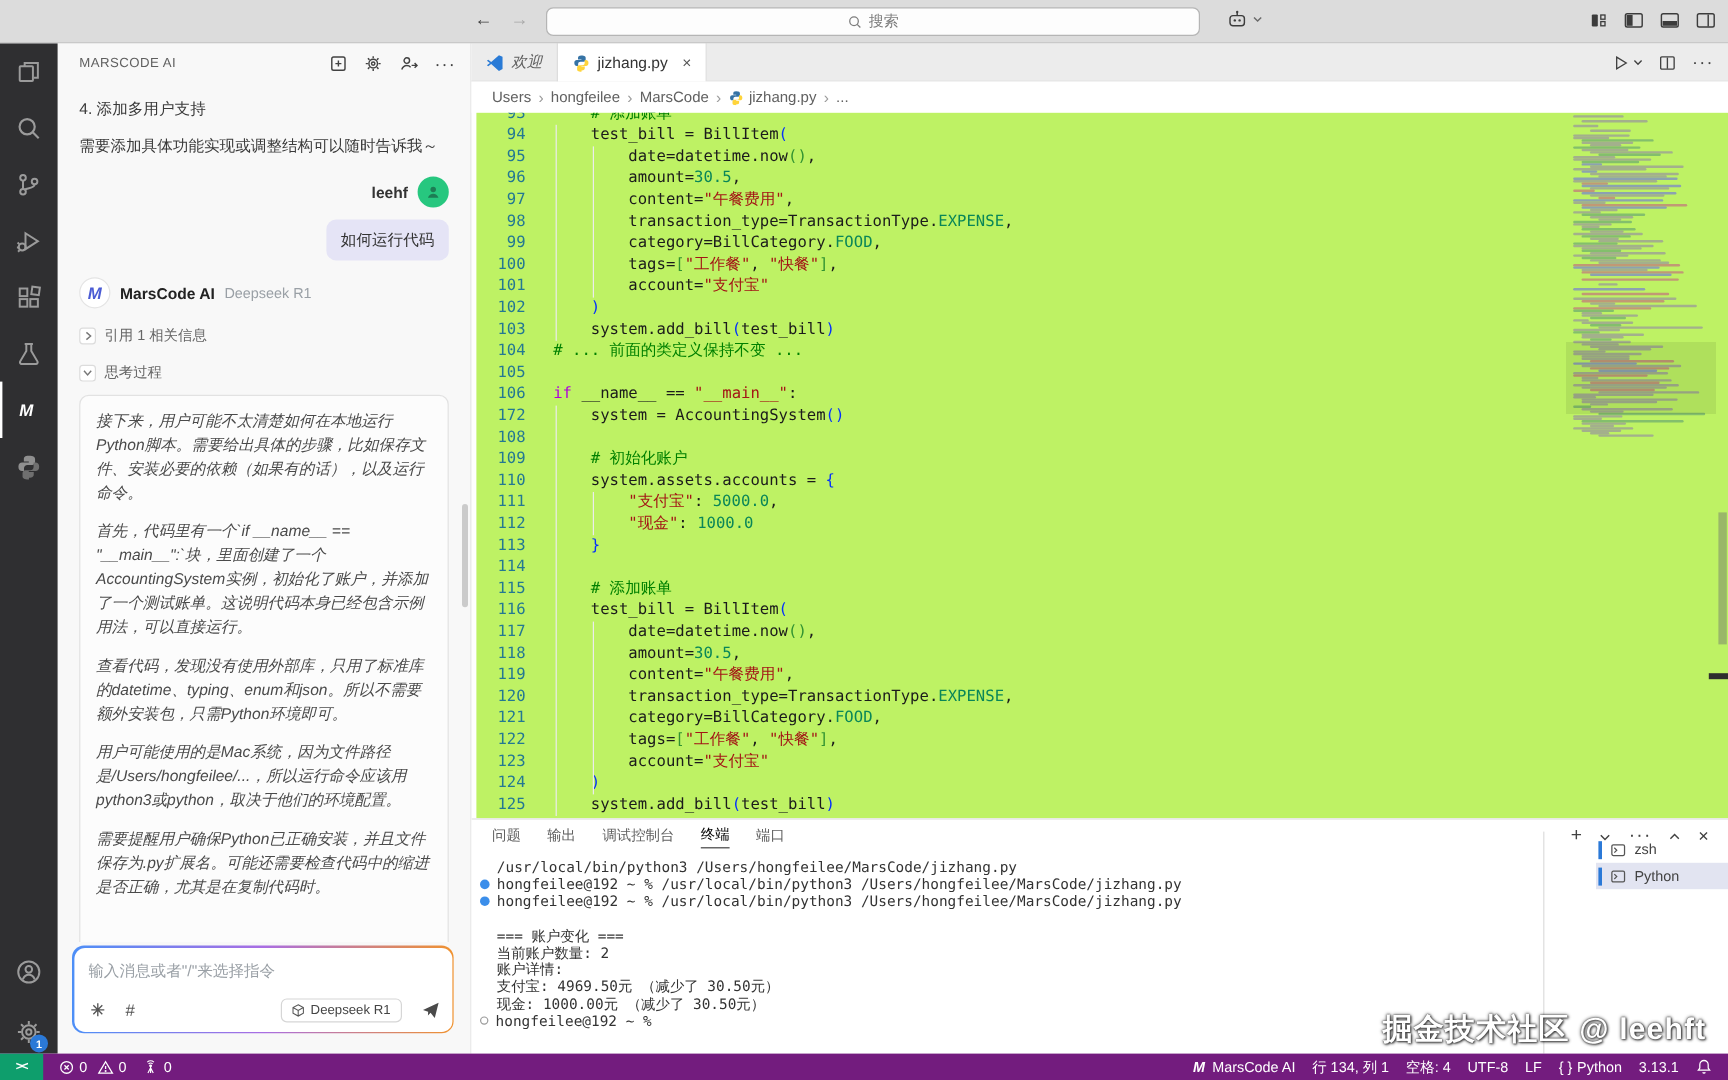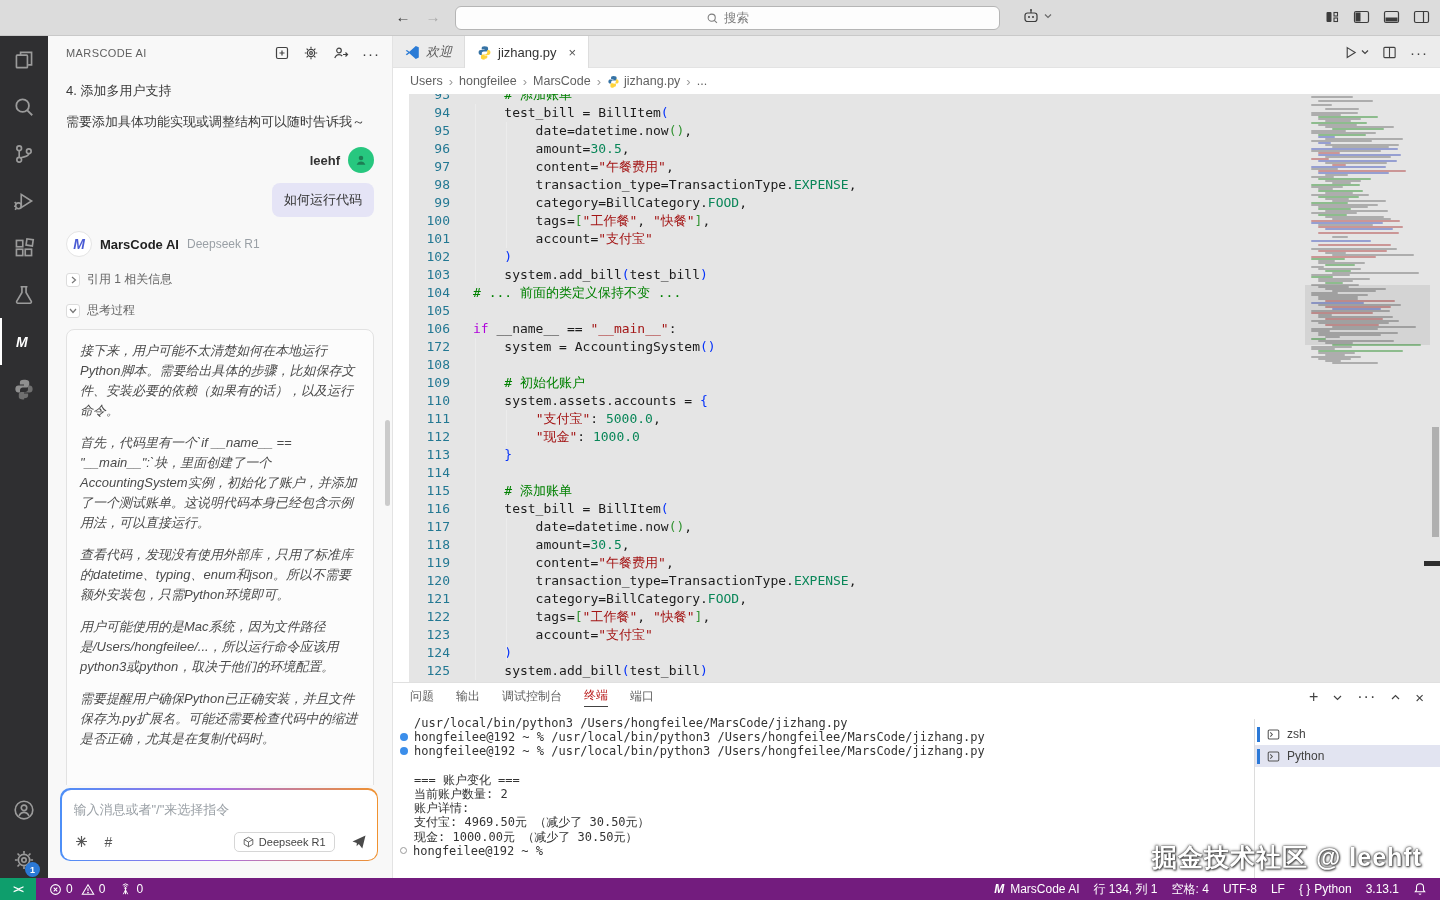--- a/index.html
+++ b/index.html
@@ -56,21 +56,21 @@
   .tab{height:32px;display:flex;align-items:center;gap:6px;padding:0 12px;font-size:13px;color:#616161;border-right:1px solid #ddd;cursor:pointer;}
   .tab.active{background:#fff;color:#333;}
   .tab .close{font-size:13px;color:#555;margin-left:6px;cursor:pointer;}
   .tab-italic{font-style:italic;}
   #editor-actions{position:absolute;right:12px;top:0;height:32px;display:flex;align-items:center;gap:13px;color:#424242;}
   #breadcrumb{position:absolute;left:0;top:32px;right:0;height:26px;background:#fff;display:flex;align-items:center;padding-left:17px;font-size:12.5px;color:#616161;}
   #breadcrumb-items{display:flex;align-items:center;gap:6px;}
   .bc-item{display:flex;align-items:center;gap:4px;cursor:pointer;}
   .bc-sep{color:#9b9b9b;font-size:13px;}
   
-  #code-area{position:absolute;left:16px;top:58px;right:0;height:588px;overflow:hidden;background:#e5e5e5;}
+  #code-area{position:absolute;left:4px;top:58px;right:0;height:588px;overflow:hidden;background:#bef264;}
   .code-line{position:absolute;left:0;height:18px;white-space:pre;font-family:"DejaVu Sans Mono",monospace;font-size:13px;line-height:18px;}
   .code-line .ln{display:inline-block;width:41px;text-align:right;color:#237893;}
   .code-line .ctext{margin-left:23px;}
   .tk-txt{color:#1b1b1b;}
   .tk-com{color:#008000;}
   .tk-str{color:#a31515;}
   .tk-num{color:#098658;}
   .tk-kw{color:#af00db;}
   .tk-b1{color:#0431fa;}
   .tk-b2{color:#319331;}
@@ -80,28 +80,28 @@
   .mbar{position:absolute;height:1.6px;border-radius:1px;opacity:.75;}
   #mm-viewport{position:absolute;left:0;right:0;top:191px;height:60px;background:rgba(0,0,0,.075);}
   #ed-scrollbar{position:absolute;right:0;top:0;width:9px;height:588px;}
   #ed-thumb{position:absolute;right:1px;top:333px;width:7px;height:110px;background:rgba(110,110,110,.45);}
   #ruler-mark{position:absolute;right:0;top:467px;width:16px;height:5px;background:#2e2e2e;}
 
   
   #panel{position:absolute;left:0;bottom:0;right:0;height:196px;background:#fff;border-top:1px solid #e0e0e0;}
   #panel-header{position:absolute;left:0;top:0;right:0;height:28px;display:flex;align-items:center;padding-left:17px;gap:22px;}
   .ptab{font-size:12px;color:#616161;cursor:pointer;padding-bottom:2px;}
-  .ptab.active{color:#b91c1c;border-bottom:1px solid #424242;}
+  .ptab.active{color:#000000;border-bottom:1px solid #424242;}
   #panel-actions{position:absolute;right:16px;top:0;height:28px;display:flex;align-items:center;gap:15px;color:#424242;}
   #term-lines{position:absolute;left:7px;top:33px;width:1250px;font-family:"DejaVu Sans Mono",monospace;font-size:12px;color:#333;}
   .trow{height:14.2px;line-height:14.2px;white-space:pre;display:flex;align-items:center;}
   .tdot{display:inline-block;width:8px;height:8px;border-radius:50%;margin:0 6px 0 0;flex:none;}
   .tdot.b{background:#3b8eea;}
   .tdot.o{border:1px solid #9a9a9a;width:7px;height:7px;}
-  #term-list{position:absolute;right:0;top:36px;width:186px;bottom:0;border-left:1px solid #dcdcdc;padding-top:4px;}
+  #term-list{position:absolute;right:0;top:10px;width:154px;bottom:0;border-left:1px solid #dcdcdc;padding-top:4px;padding-left:43px;}
   .term-row{height:22px;display:flex;align-items:center;gap:7px;font-size:12px;color:#424242;cursor:pointer;padding-left:2px;}
   .term-row.selected{background:#e2e4f1;}
   .term-bar{width:3px;height:15px;background:#2b79d7;flex:none;}
 
   
   #statusbar{position:absolute;left:0;bottom:0;width:1440px;height:22px;background:#731c7e;color:#fff;font-size:12px;display:flex;align-items:center;z-index:40;}
   #remote{width:36px;height:22px;background:#0e9e6c;display:flex;align-items:center;justify-content:center;font-weight:bold;font-size:10px;letter-spacing:-1px;cursor:pointer;}
   .sb-item{display:flex;align-items:center;gap:4px;padding:0 7px;height:22px;cursor:pointer;}
   #sb-right{margin-left:auto;display:flex;align-items:center;padding-right:6px;}
   #mc-logo{font-style:italic;font-weight:bold;margin-right:2px;}

